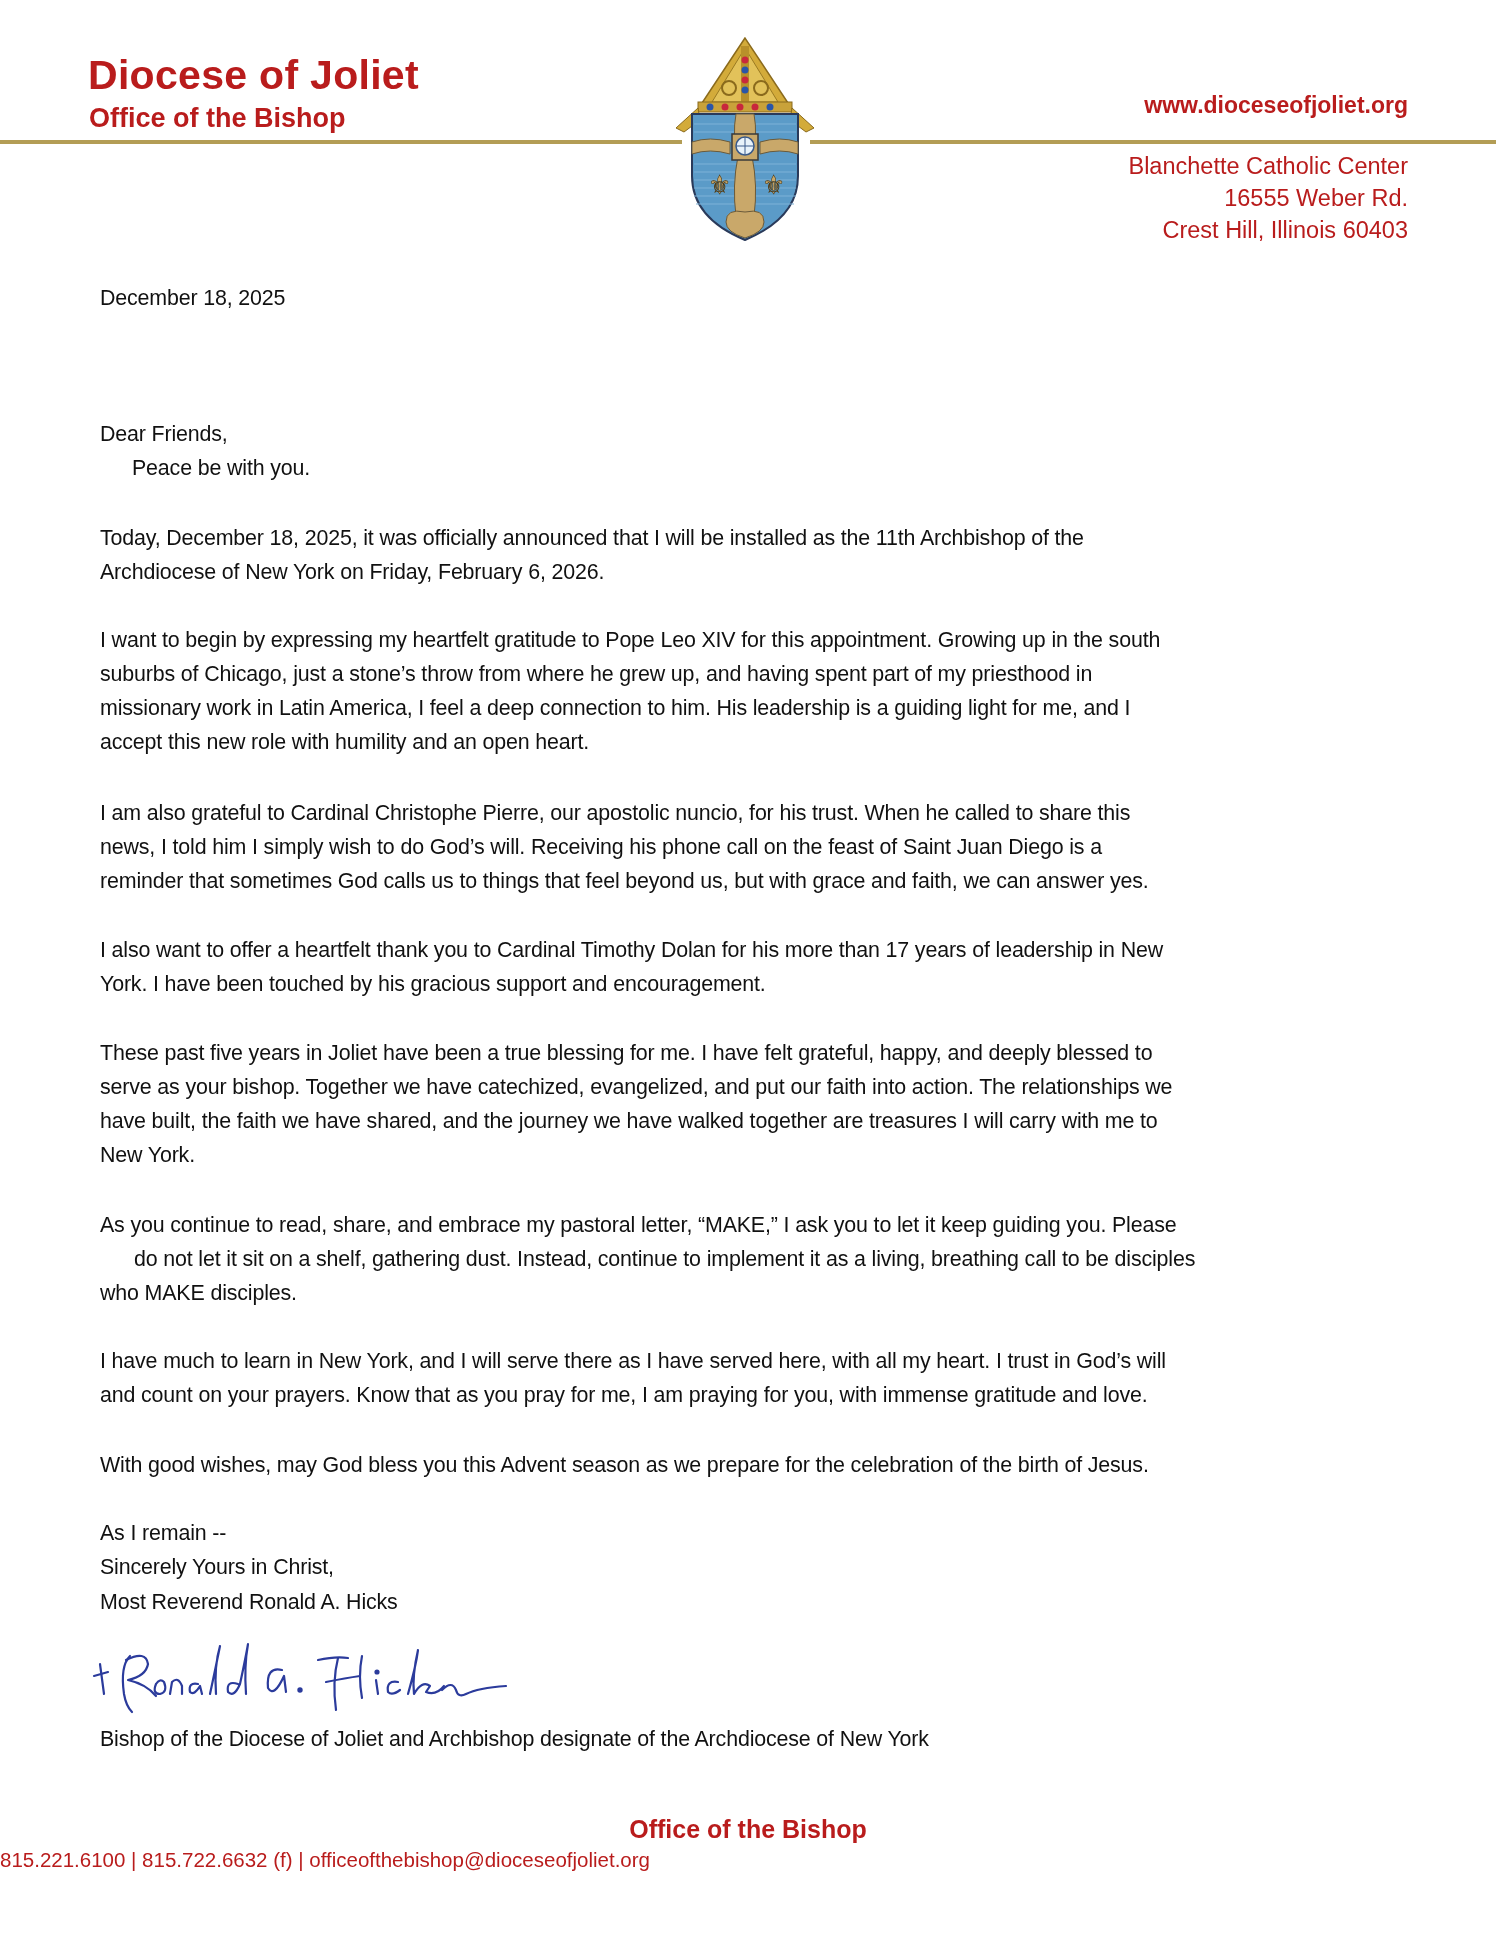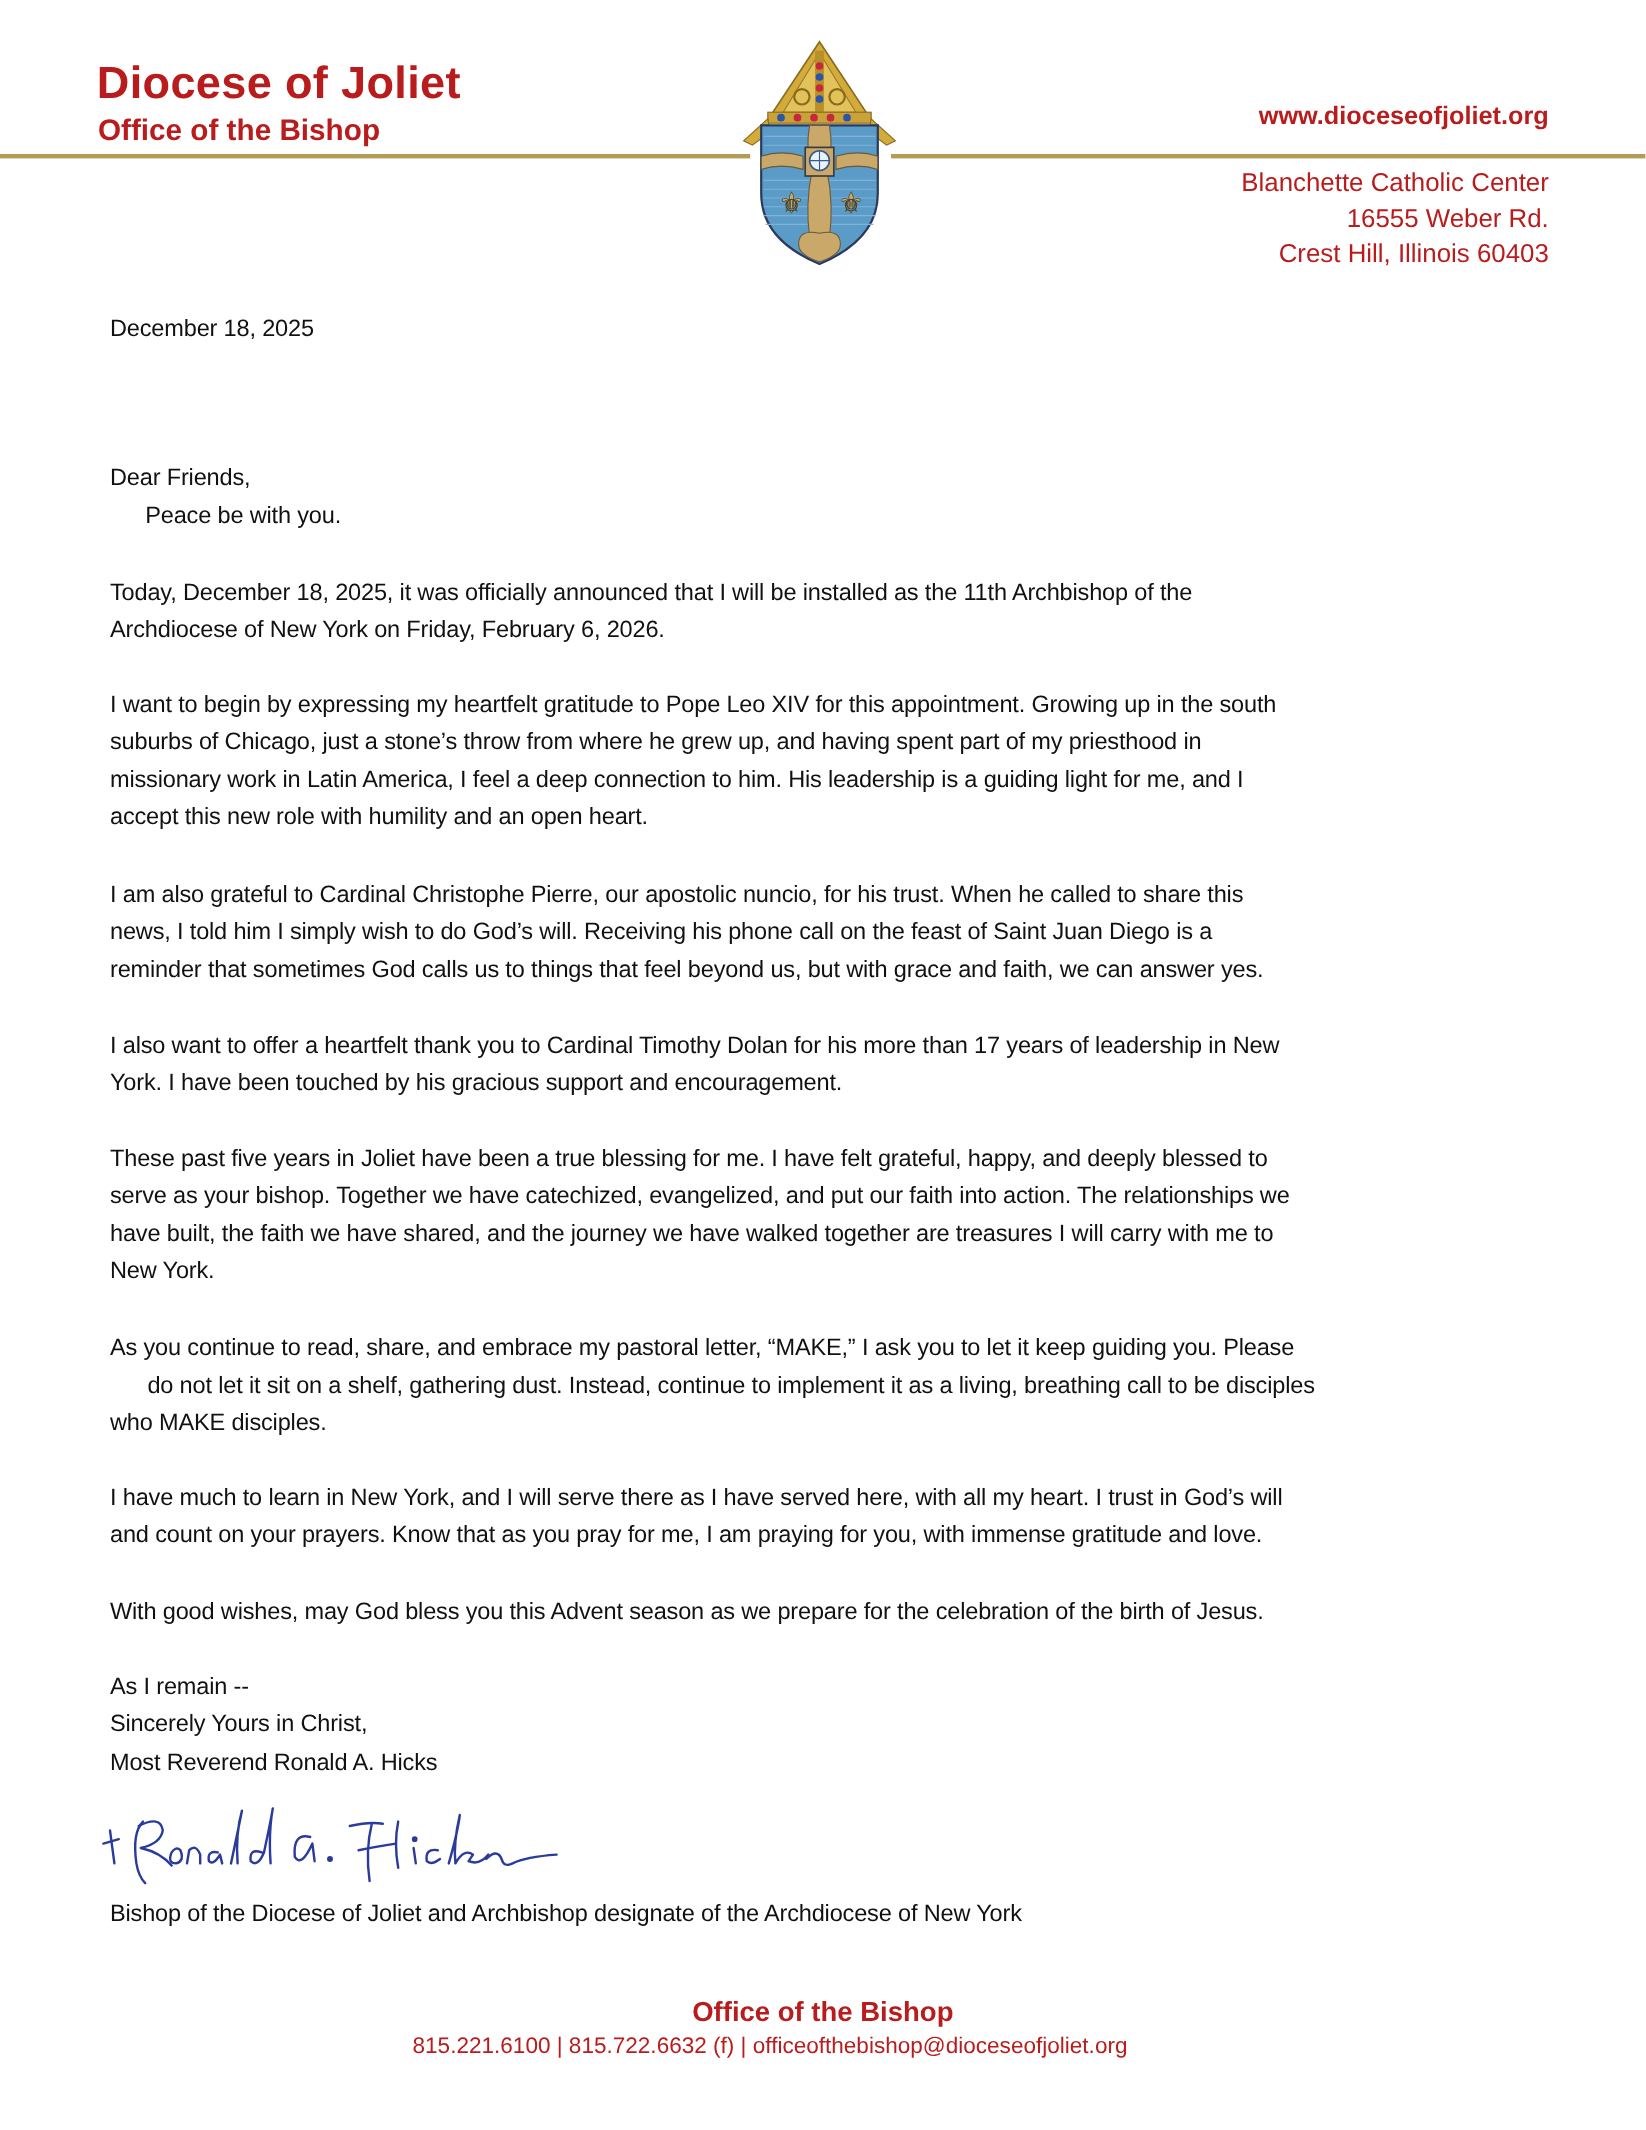--- a/index.html
+++ b/index.html
@@ -8,21 +8,21 @@
   .gold-line { position: absolute; top: 140px; height: 4px; background: #b39d55; }
   .navy { color: #b91c1c; }
   .title { left: 88px; top: 52px; font-size: 41px; font-weight: bold; letter-spacing: 0.3px; white-space: nowrap; }
   .subtitle { left: 89px; top: 103px; font-size: 27px; font-weight: bold; white-space: nowrap; }
   .url { right: 88px; top: 92px; font-size: 23px; white-space: nowrap; text-align: center; font-weight: bold; }
   .addr { right: 88px; font-size: 23.5px; white-space: nowrap; text-align: right; }
   .crest { position: absolute; left: 670px; top: 36px; width: 150px; height: 208px; }
   .line { position: absolute; left: 100px; font-size: 21.4px; white-space: nowrap; letter-spacing: -0.15px; line-height: 26px; }
   .signature { position: absolute; left: 86px; top: 1636px; width: 440px; height: 80px; }
   .footer-title { position: absolute; left: 0; width: 1496px; top: 1815px; text-align: center; font-size: 25px; font-weight: bold; }
-  .footer-contact { position: absolute; left: 0; width: 1400px; top: 1848px; text-align: center; font-size: 20.5px; white-space: nowrap; }
+  .footer-contact { position: absolute; left: 0; width: 1400px; top: 1848px; text-align: left; font-size: 20.5px; white-space: nowrap; }
 </style>
 </head>
 <body>
 
 <div class="gold-line" style="left:0; width:682px;"></div>
 <div class="gold-line" style="left:810px; width:686px;"></div>
 
 <div class="abs title navy">Diocese of Joliet</div>
 <div class="abs subtitle navy">Office of the Bishop</div>
 

